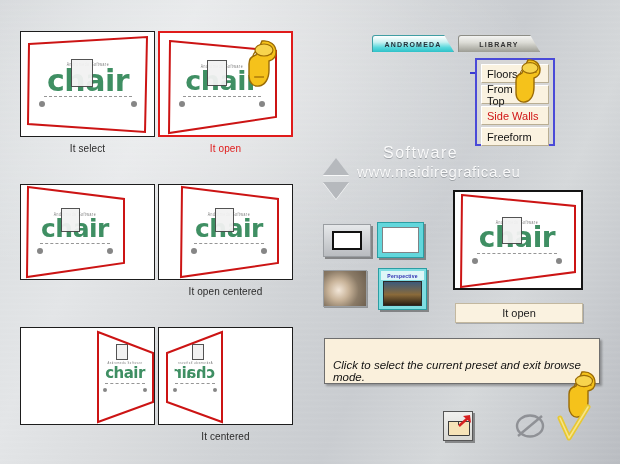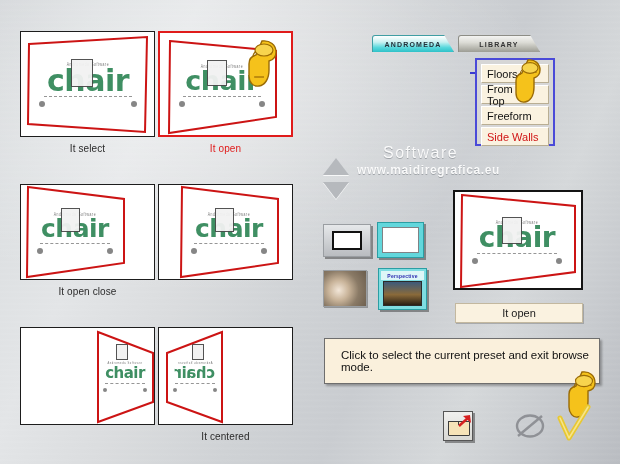--- a/index.html
+++ b/index.html
@@ -198,21 +198,21 @@
 
   
   .wm {
     position: absolute;
     color: rgba(255,255,255,0.92);
     text-shadow: 0 1px 0 rgba(120,125,132,0.55);
     white-space: nowrap;
     pointer-events: none;
   }
   .wm-name { font-size: 16px; letter-spacing: 1.5px; }
-  .wm-url  { font-size: 12px; letter-spacing: .6px; font-weight: bold; }
+  .wm-url  { font-size: 15px; letter-spacing: .6px; }
 
   
   .arrow {
     position: absolute;
     width: 0; height: 0;
   }
   .arrow-up {
     border-left: 13px solid transparent;
     border-right: 13px solid transparent;
     border-bottom: 17px solid #b6b9bd;
@@ -295,25 +295,26 @@
     font-size: 11px; color: #1a1a1a;
     box-sizing: border-box;
   }
 
   
   .hint {
     position: absolute;
     background: #faf0dc;
     border: 1px solid #6e6e6e;
     box-shadow: 2px 2px 2px rgba(60,60,60,.4);
-    display: flex; align-items: center;
-    padding-left: 16px;
+    display: flex; align-items: flex-end;
+    padding-left: 8px;
     font-size: 11.5px;
     color: #111;
     box-sizing: border-box;
+    font-style: italic;
   }
 
   
   .folder-btn {
     position: absolute;
     background: linear-gradient(180deg,#f0f0ee,#d8d8d4);
     border: 1px solid #555;
     box-shadow: 2px 2px 0 rgba(40,40,40,.45);
     box-sizing: border-box;
   }
@@ -401,21 +402,20 @@
           <div class="art-icons">
             <span class="art-icon"></span>
             <span class="art-icon"></span>
           </div>
         </div>
       </div>
       <svg width="135" height="96" style="position:absolute;left:0;top:0;">
         <polygon points="7,2 103,14 103,78 6,92" fill="none" stroke="#cc1414" stroke-width="2"></polygon>
       </svg>
     </div>
-    <div class="thumb-caption" style="top:102px;">It open close</div>
   </div>
 
   <div class="thumb-cell layer" style="left:158px; top:184px; width:135px; height:130px;">
     <div class="thumb-frame norm" style="width:135px; height:96px;">
       <div class="art" style="left:22px; top:4px; width:96px; height:88px;
            clip-path: polygon(1% 2%, 99% 14%, 99% 82%, 1% 98%);">
         <div class="art-inner">
           <div class="art-top">Andromeda Software</div>
           <div class="art-word" style="font-size:25px;">chair</div>
           <div class="art-chairglyph" style="left:34px; top:19px; width:17px; height:22px;"></div>
@@ -423,20 +423,21 @@
           <div class="art-icons">
             <span class="art-icon"></span>
             <span class="art-icon"></span>
           </div>
         </div>
       </div>
       <svg width="135" height="96" style="position:absolute;left:0;top:0;">
         <polygon points="23,2 119,14 119,78 22,92" fill="none" stroke="#cc1414" stroke-width="2"></polygon>
       </svg>
     </div>
+    <div class="thumb-caption" style="top:102px;">It open centered</div>
   </div>
 
   <div class="thumb-cell layer" style="left:20px; top:327px; width:135px; height:128px;">
     <div class="thumb-frame norm" style="width:135px; height:98px;">
       <div class="art" style="left:76px; top:5px; width:56px; height:88px;
            clip-path: polygon(0% 0%, 99% 22%, 99% 76%, 0% 100%);">
         <div class="art-inner">
           <div class="art-top" style="font-size:2.6px;">Andromeda Software</div>
           <div class="art-word" style="font-size:15px;">chair</div>
           <div class="art-chairglyph" style="left:19px; top:11px; width:10px; height:14px;"></div>
@@ -486,25 +487,25 @@
 
   <div class="menu-connector layer" style="left:470px; top:72px; width:14px;"></div>
 
   <div class="menu-box layer" style="left:475px; top:58px; width:80px; height:88px;">
     <div class="menu-item">
       <span>Floors</span>
     </div>
     <div class="menu-item">
       <span>From the Top</span>
     </div>
+    <div class="menu-item red">
+      <span>Side Walls</span>
+    </div>
     <div class="menu-item">
       <span>Freeform</span>
-    </div>
-    <div class="menu-item red">
-      <span>Side Walls</span>
     </div>
   </div>
 
   <svg class="hand layer" style="left:509px; top:56px;" width="34" height="50" viewBox="0 0 34 50">
     <g>
       <path d="M19 4 C26 3 31 8 31 14 C31 19 28 21 25 22 L25 31 C25 40 21 45 16 46 C11 47 7 43 7 37 L7 25 C7 21 10 18 13 17 Z" fill="#f5c21b" stroke="#9a6b06" stroke-width="1.4"></path>
       <path d="M11 19 C11 15 14 12 17 12 L22 12 C25 12 27 14 27 17" fill="none" stroke="#9a6b06" stroke-width="1.1"></path>
       <ellipse cx="21" cy="12" rx="8" ry="5.4" fill="#f7d44e" stroke="#9a6b06" stroke-width="1.1"></ellipse>
     </g>
   </svg>

